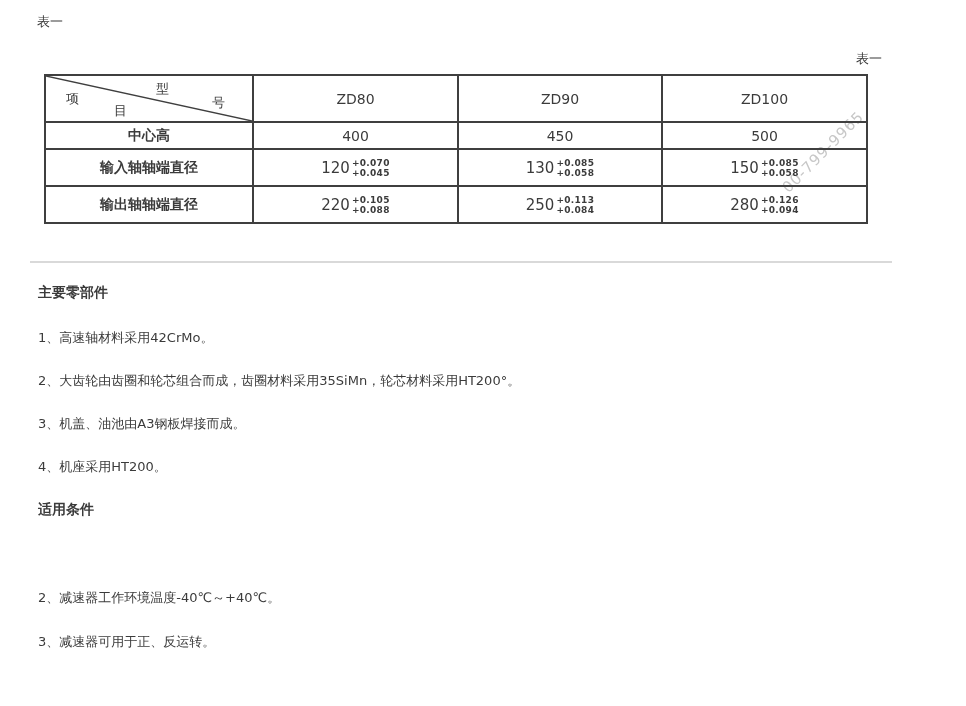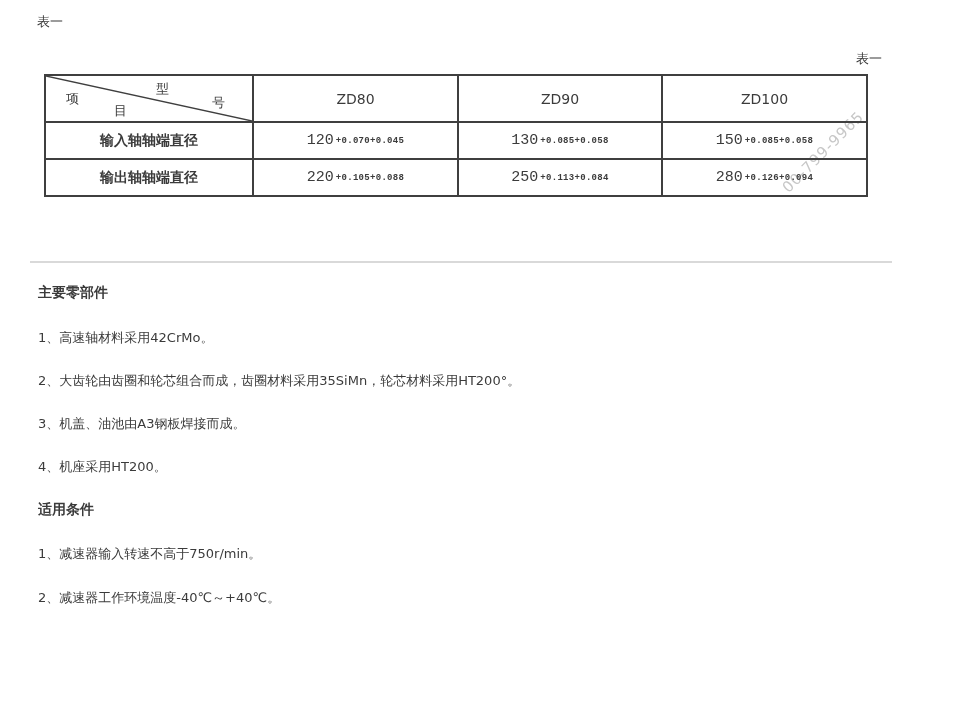--- a/index.html
+++ b/index.html
@@ -19,33 +19,33 @@
     position:absolute;left:44px;top:74px;width:822px;
     border-collapse:collapse;table-layout:fixed;z-index:1;background:transparent;
   }
   table.spec td{
     border:2px solid #3f3f3f;text-align:center;vertical-align:middle;
     font-size:14px;color:#3b3b3b;padding:0;background:transparent;
   }
   tr.hdr{height:47px;}
   tr.r-plain1{height:27px;}
   tr.r-plain2{height:28px;}
-  tr.r-tol{height:37px;font-family:Liberation Mono, monospace;}
+  tr.r-tol{height:37px;}
   td.rowlab{font-weight:bold;font-size:15px;}
   td.colhead{font-size:15px;margin-left:40px;}
   td.diag{position:relative;}
   td.diag svg{position:absolute;left:0;top:0;width:100%;height:100%;}
   .dc{position:absolute;font-size:13px;color:#3b3b3b;}
   .c-xiang{left:20px;top:14px;}
   .c-mu{left:68px;top:26px;}
   .c-xing{left:110px;top:4px;}
   .c-hao{left:166px;top:18px;}
   .tol-base{font-size:15px;vertical-align:middle;}
   .tol-stack{
-    display:inline-flex;flex-direction:row;align-items:flex-start;
+    display:inline-flex;flex-direction:column;align-items:flex-start;
     vertical-align:middle;margin-left:2px;font-size:9px;font-weight:bold;
     line-height:10px;letter-spacing:0.3px;
   }
   .divider{position:absolute;left:30px;top:261px;width:862px;height:2px;background:#d9d9d9;}
   .tline{position:absolute;left:38px;font-size:13px;line-height:17px;white-space:nowrap;}
   .thead{font-weight:bold;font-size:14px;font-family:Liberation Mono, monospace;}
 </style>
 </head>
 <body>
 
@@ -73,20 +73,26 @@
           <span class="dc c-xiang">项</span>
           <span class="dc c-mu">目</span>
           <span class="dc c-xing">型</span>
           <span class="dc c-hao">号</span>
         </td>
         <td class="colhead">ZD80</td>
         <td class="colhead">ZD90</td>
         <td class="colhead">ZD100</td>
       </tr>
 
+      <tr class="r-plain1">
+        <td class="rowlab">中心高</td>
+        <td>400</td>
+        <td>450</td>
+        <td>500</td>
+      </tr>
 
 
       <tr class="r-tol">
         <td class="rowlab">输入轴轴端直径</td>
         <td>
           <span class="tol-base">120</span><span class="tol-stack">
               <span>+0.070</span>
               <span>+0.045</span>
             </span>
         </td>
@@ -130,17 +136,17 @@
 
   <div class="divider"></div>
 
   <div class="tline thead" style="top:285px">主要零部件</div>
   <div class="tline" style="top:329px">1、高速轴材料采用42CrMo。</div>
   <div class="tline" style="top:372px">2、大齿轮由齿圈和轮芯组合而成，齿圈材料采用35SiMn，轮芯材料采用HT200°。</div>
   <div class="tline" style="top:415px">3、机盖、油池由A3钢板焊接而成。</div>
   <div class="tline" style="top:458px">4、机座采用HT200。</div>
 
   <div class="tline thead" style="top:502px">适用条件</div>
-  <div class="tline" style="top:545px">1、减速器输入转速不高于750r/min。</div>
   <div class="tline" style="top:589px">2、减速器工作环境温度-40℃～+40℃。</div>
+  <div class="tline" style="top:633px">3、减速器可用于正、反运转。</div>
 
 
 </div>
 
 </body></html>

